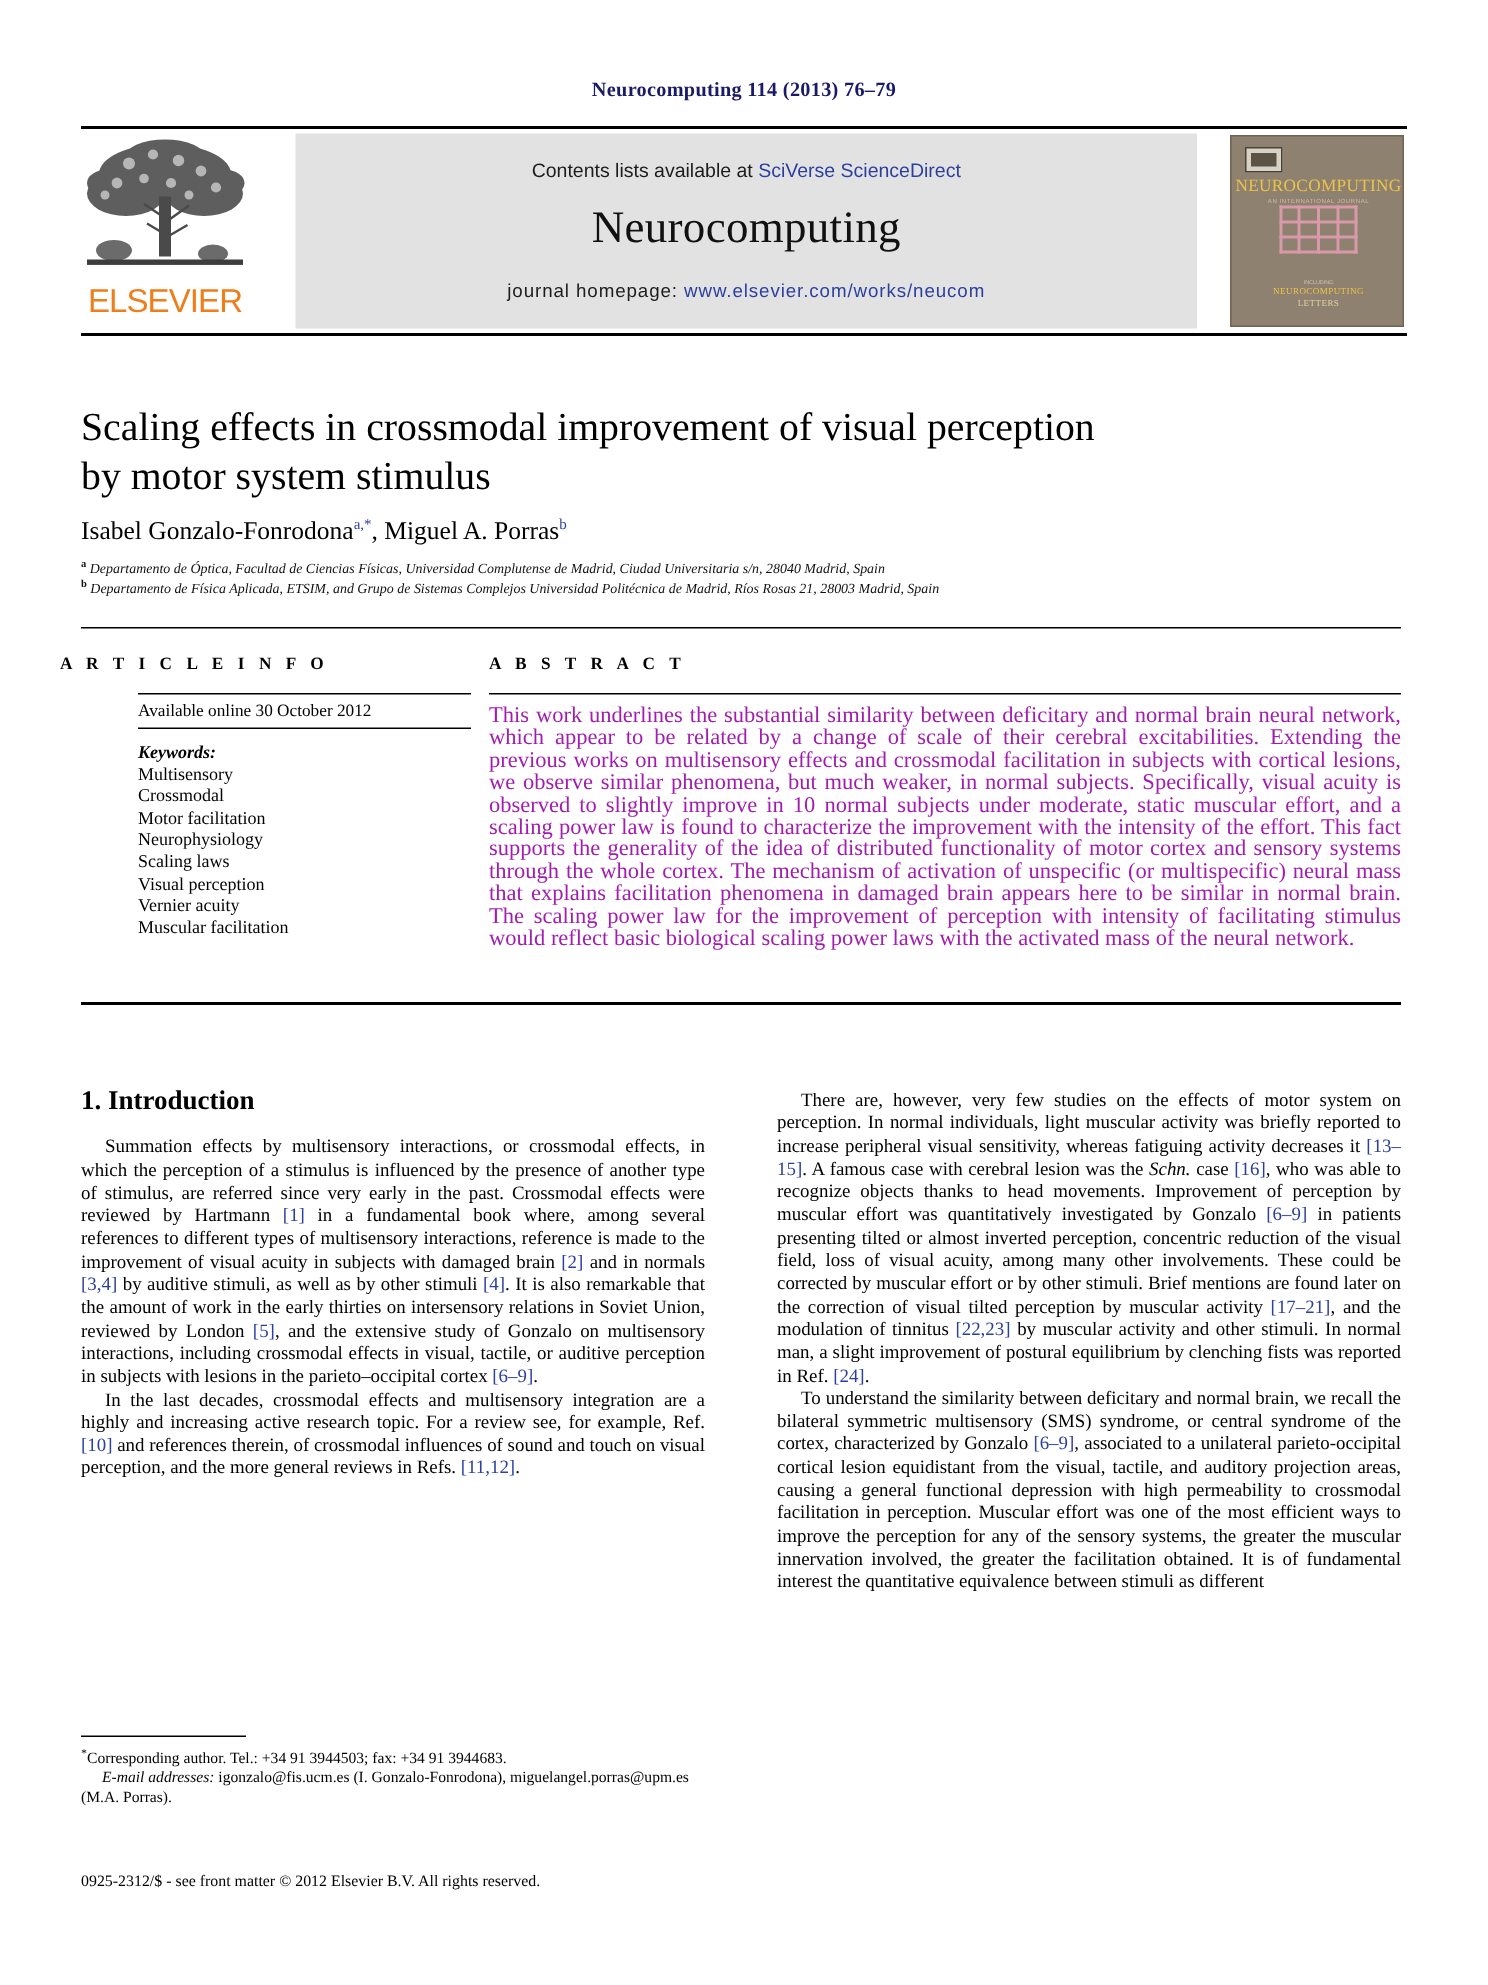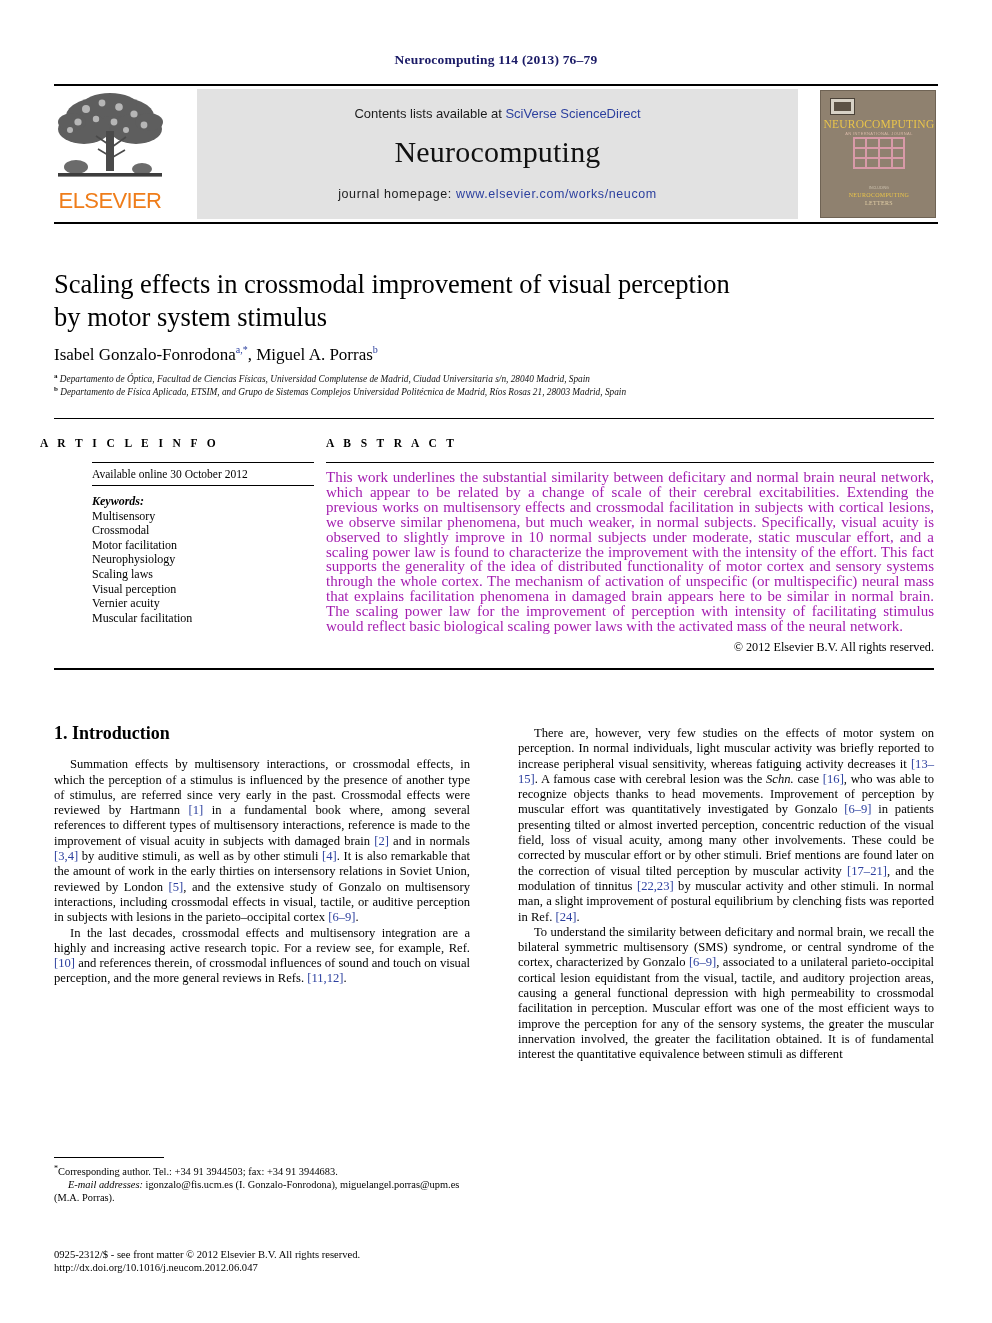--- a/index.html
+++ b/index.html
@@ -502,21 +502,20 @@
       <div>Scaling laws</div>
       <div>Visual perception</div>
       <div>Vernier acuity</div>
       <div>Muscular facilitation</div>
     </div>
   </div>
 
   <div class="abstract-col">
     <div class="abs-rule"></div>
     <div class="abstract-text">This work underlines the substantial similarity between deficitary and normal brain neural network, which appear to be related by a change of scale of their cerebral excitabilities. Extending the previous works on multisensory effects and crossmodal facilitation in subjects with cortical lesions, we observe similar phenomena, but much weaker, in normal subjects. Specifically, visual acuity is observed to slightly improve in 10 normal subjects under moderate, static muscular effort, and a scaling power law is found to characterize the improvement with the intensity of the effort. This fact supports the generality of the idea of distributed functionality of motor cortex and sensory systems through the whole cortex. The mechanism of activation of unspecific (or multispecific) neural mass that explains facilitation phenomena in damaged brain appears here to be similar in normal brain. The scaling power law for the improvement of perception with intensity of facilitating stimulus would reflect basic biological scaling power laws with the activated mass of the neural network.</div>
-    <div class="copyright">© 2012 Elsevier B.V. All rights reserved.</div>
   </div>
   <div class="abs-rule-bottom"></div>
 
   <div class="col col-left">
     <div class="h1">1. Introduction</div>
     <p><span>Summation effects by multisensory interactions, or crossmodal effects, in which the perception of a stimulus is influenced by the presence of another type of stimulus, are referred since very early in the past. Crossmodal effects were reviewed by Hartmann </span><span class="ref">[1]</span><span> in a fundamental book where, among several references to different types of multisensory interactions, reference is made to the improvement of visual acuity in subjects with damaged brain </span><span class="ref">[2]</span><span> and in normals </span><span class="ref">[3,4]</span><span> by auditive stimuli, as well as by other stimuli </span><span class="ref">[4]</span><span>. It is also remarkable that the amount of work in the early thirties on intersensory relations in Soviet Union, reviewed by London </span><span class="ref">[5]</span><span>, and the extensive study of Gonzalo on multisensory interactions, including crossmodal effects in visual, tactile, or auditive perception in subjects with lesions in the parieto–occipital cortex </span><span class="ref">[6–9]</span><span>.</span></p>
     <p><span>In the last decades, crossmodal effects and multisensory integration are a highly and increasing active research topic. For a review see, for example, Ref. </span><span class="ref">[10]</span><span> and references therein, of crossmodal influences of sound and touch on visual perception, and the more general reviews in Refs. </span><span class="ref">[11,12]</span><span>.</span></p>
   </div>
 
   <div class="col col-right">
@@ -525,16 +524,15 @@
   </div>
 
   <div class="foot-rule"></div>
   <div class="footnote">
     <sup>*</sup><span>Corresponding author. Tel.: +34 91 3944503; fax: +34 91 3944683.</span><br>
     <span style="display:inline-block;width:14px"></span><span class="em-label">E-mail addresses:</span><span> igonzalo@fis.ucm.es (I. Gonzalo-Fonrodona), miguelangel.porras@upm.es (M.A. Porras).</span>
   </div>
 
   <div class="imprint">
     <div>0925-2312/$ - see front matter © 2012 Elsevier B.V. All rights reserved.</div>
-    <div>http://dx.doi.org/10.1016/j.neucom.2012.06.047</div>
   </div>
 
 </div>
 
 </body></html>

